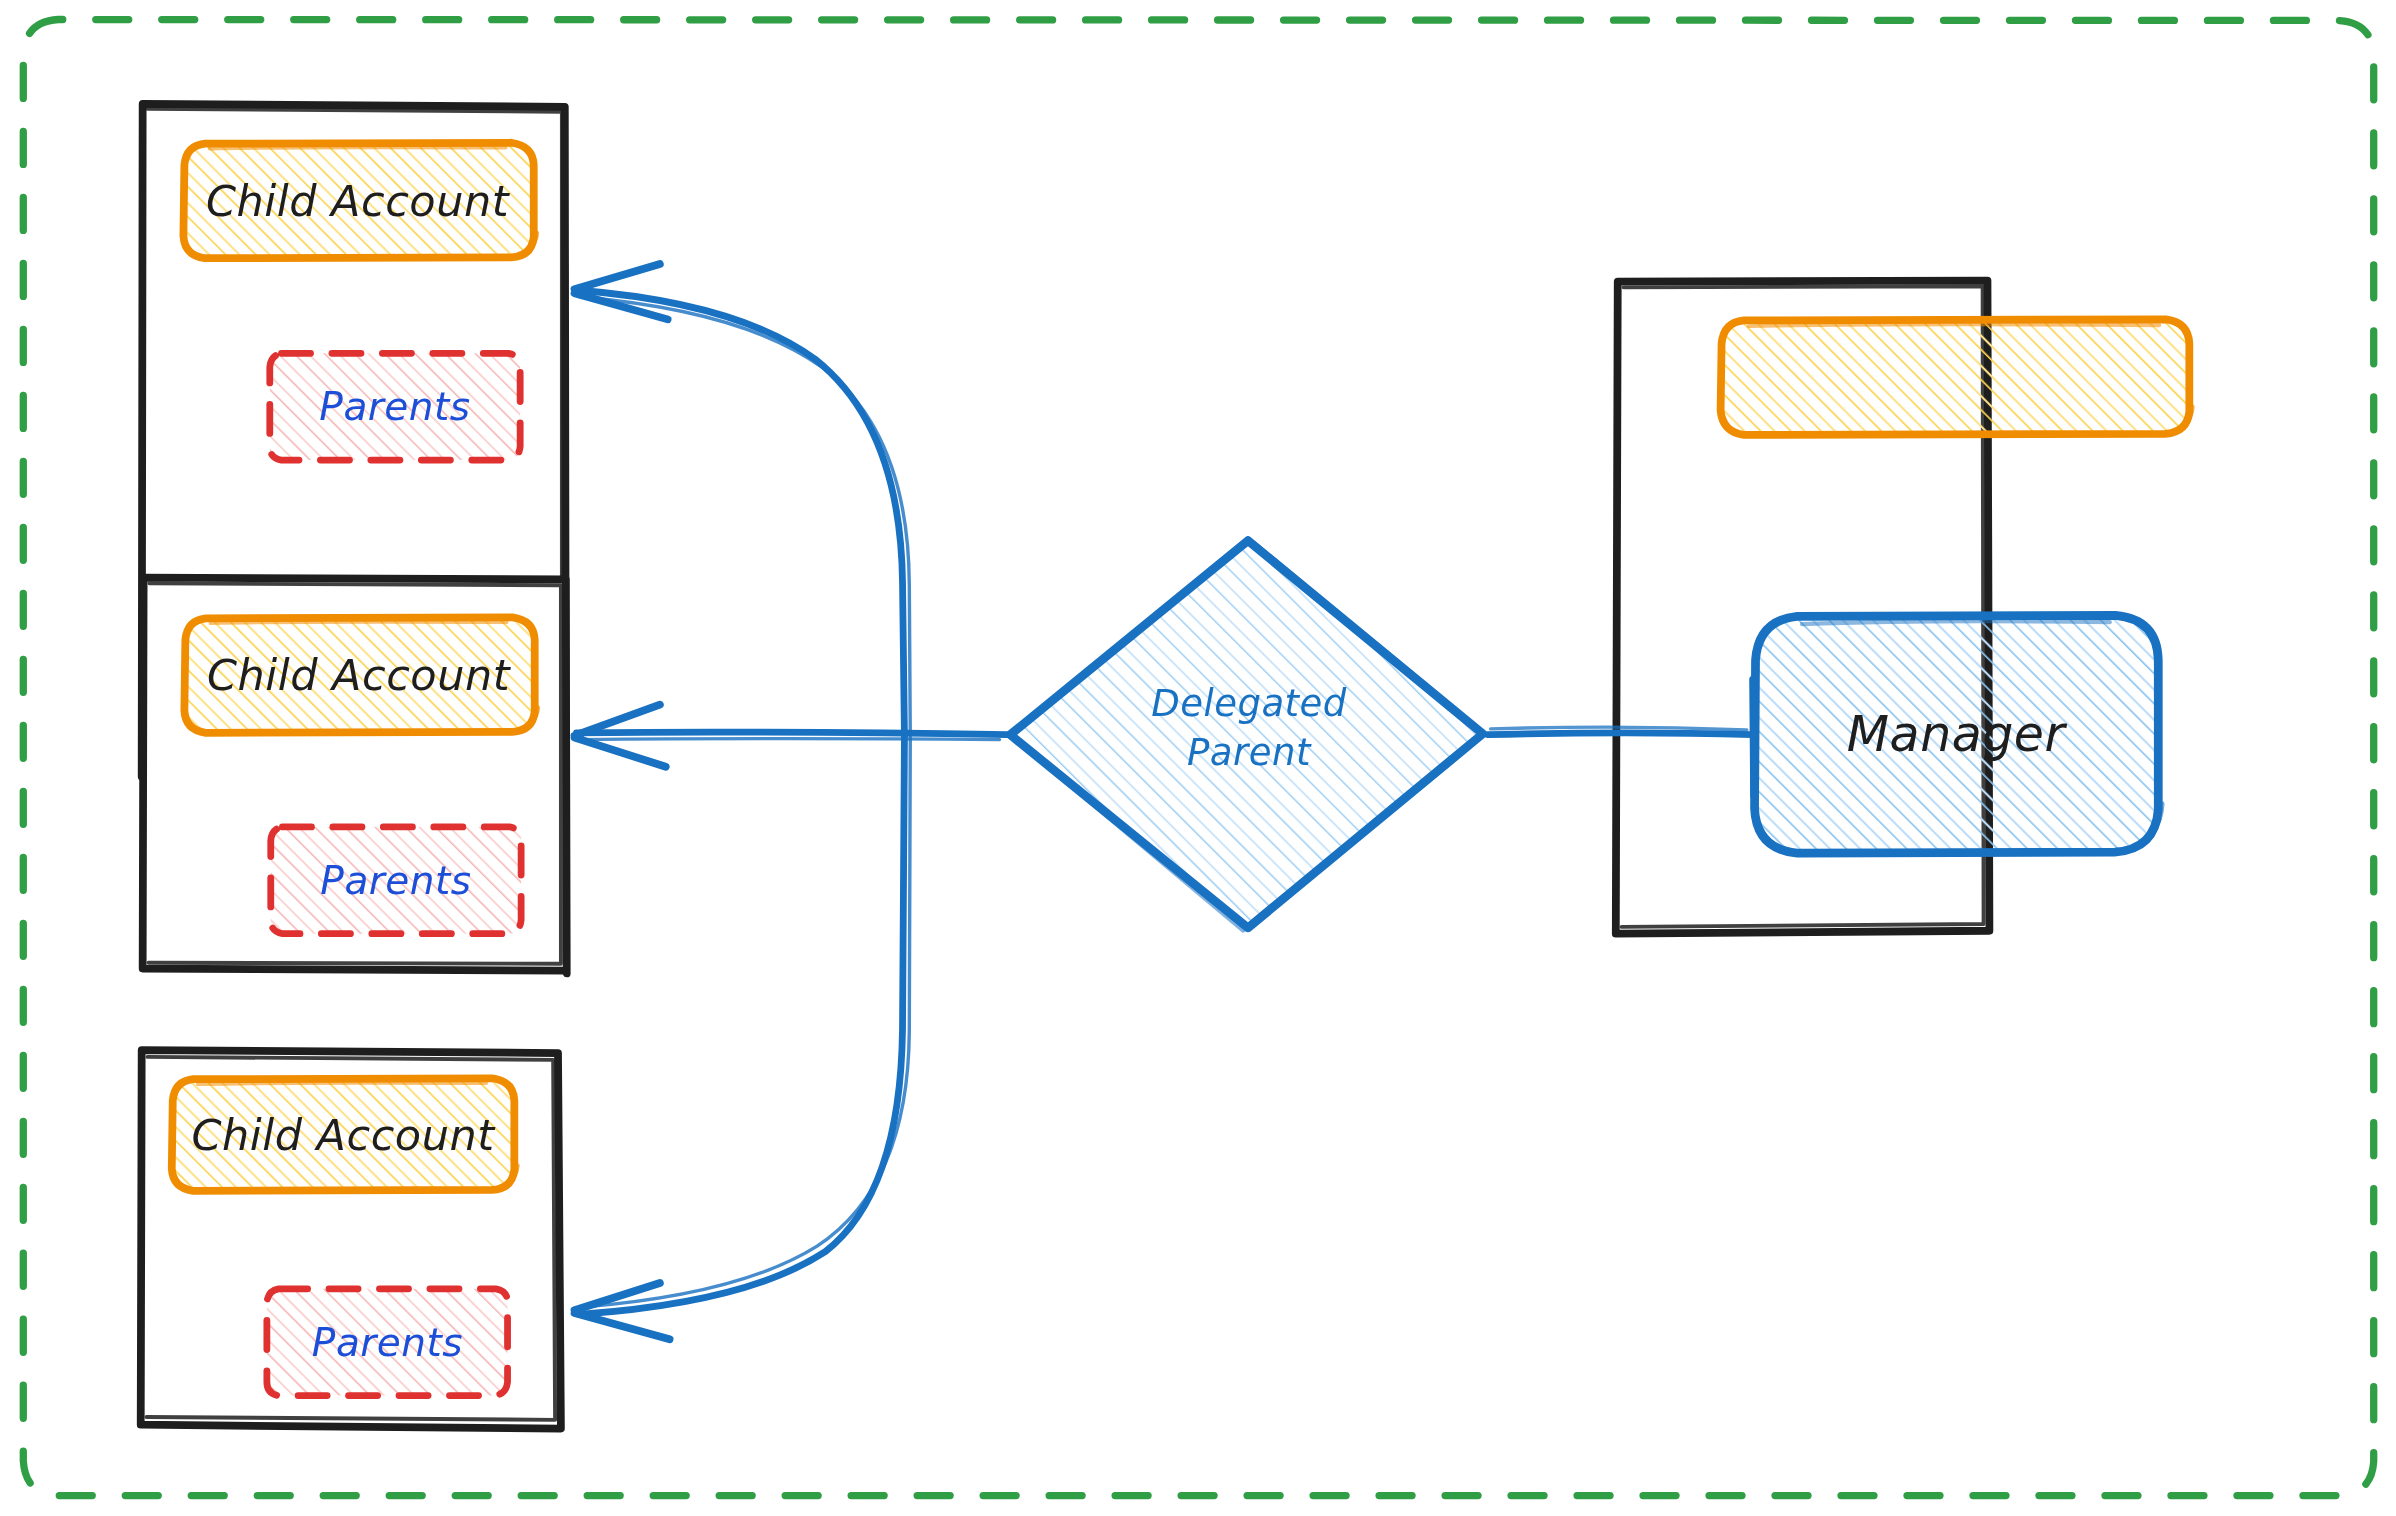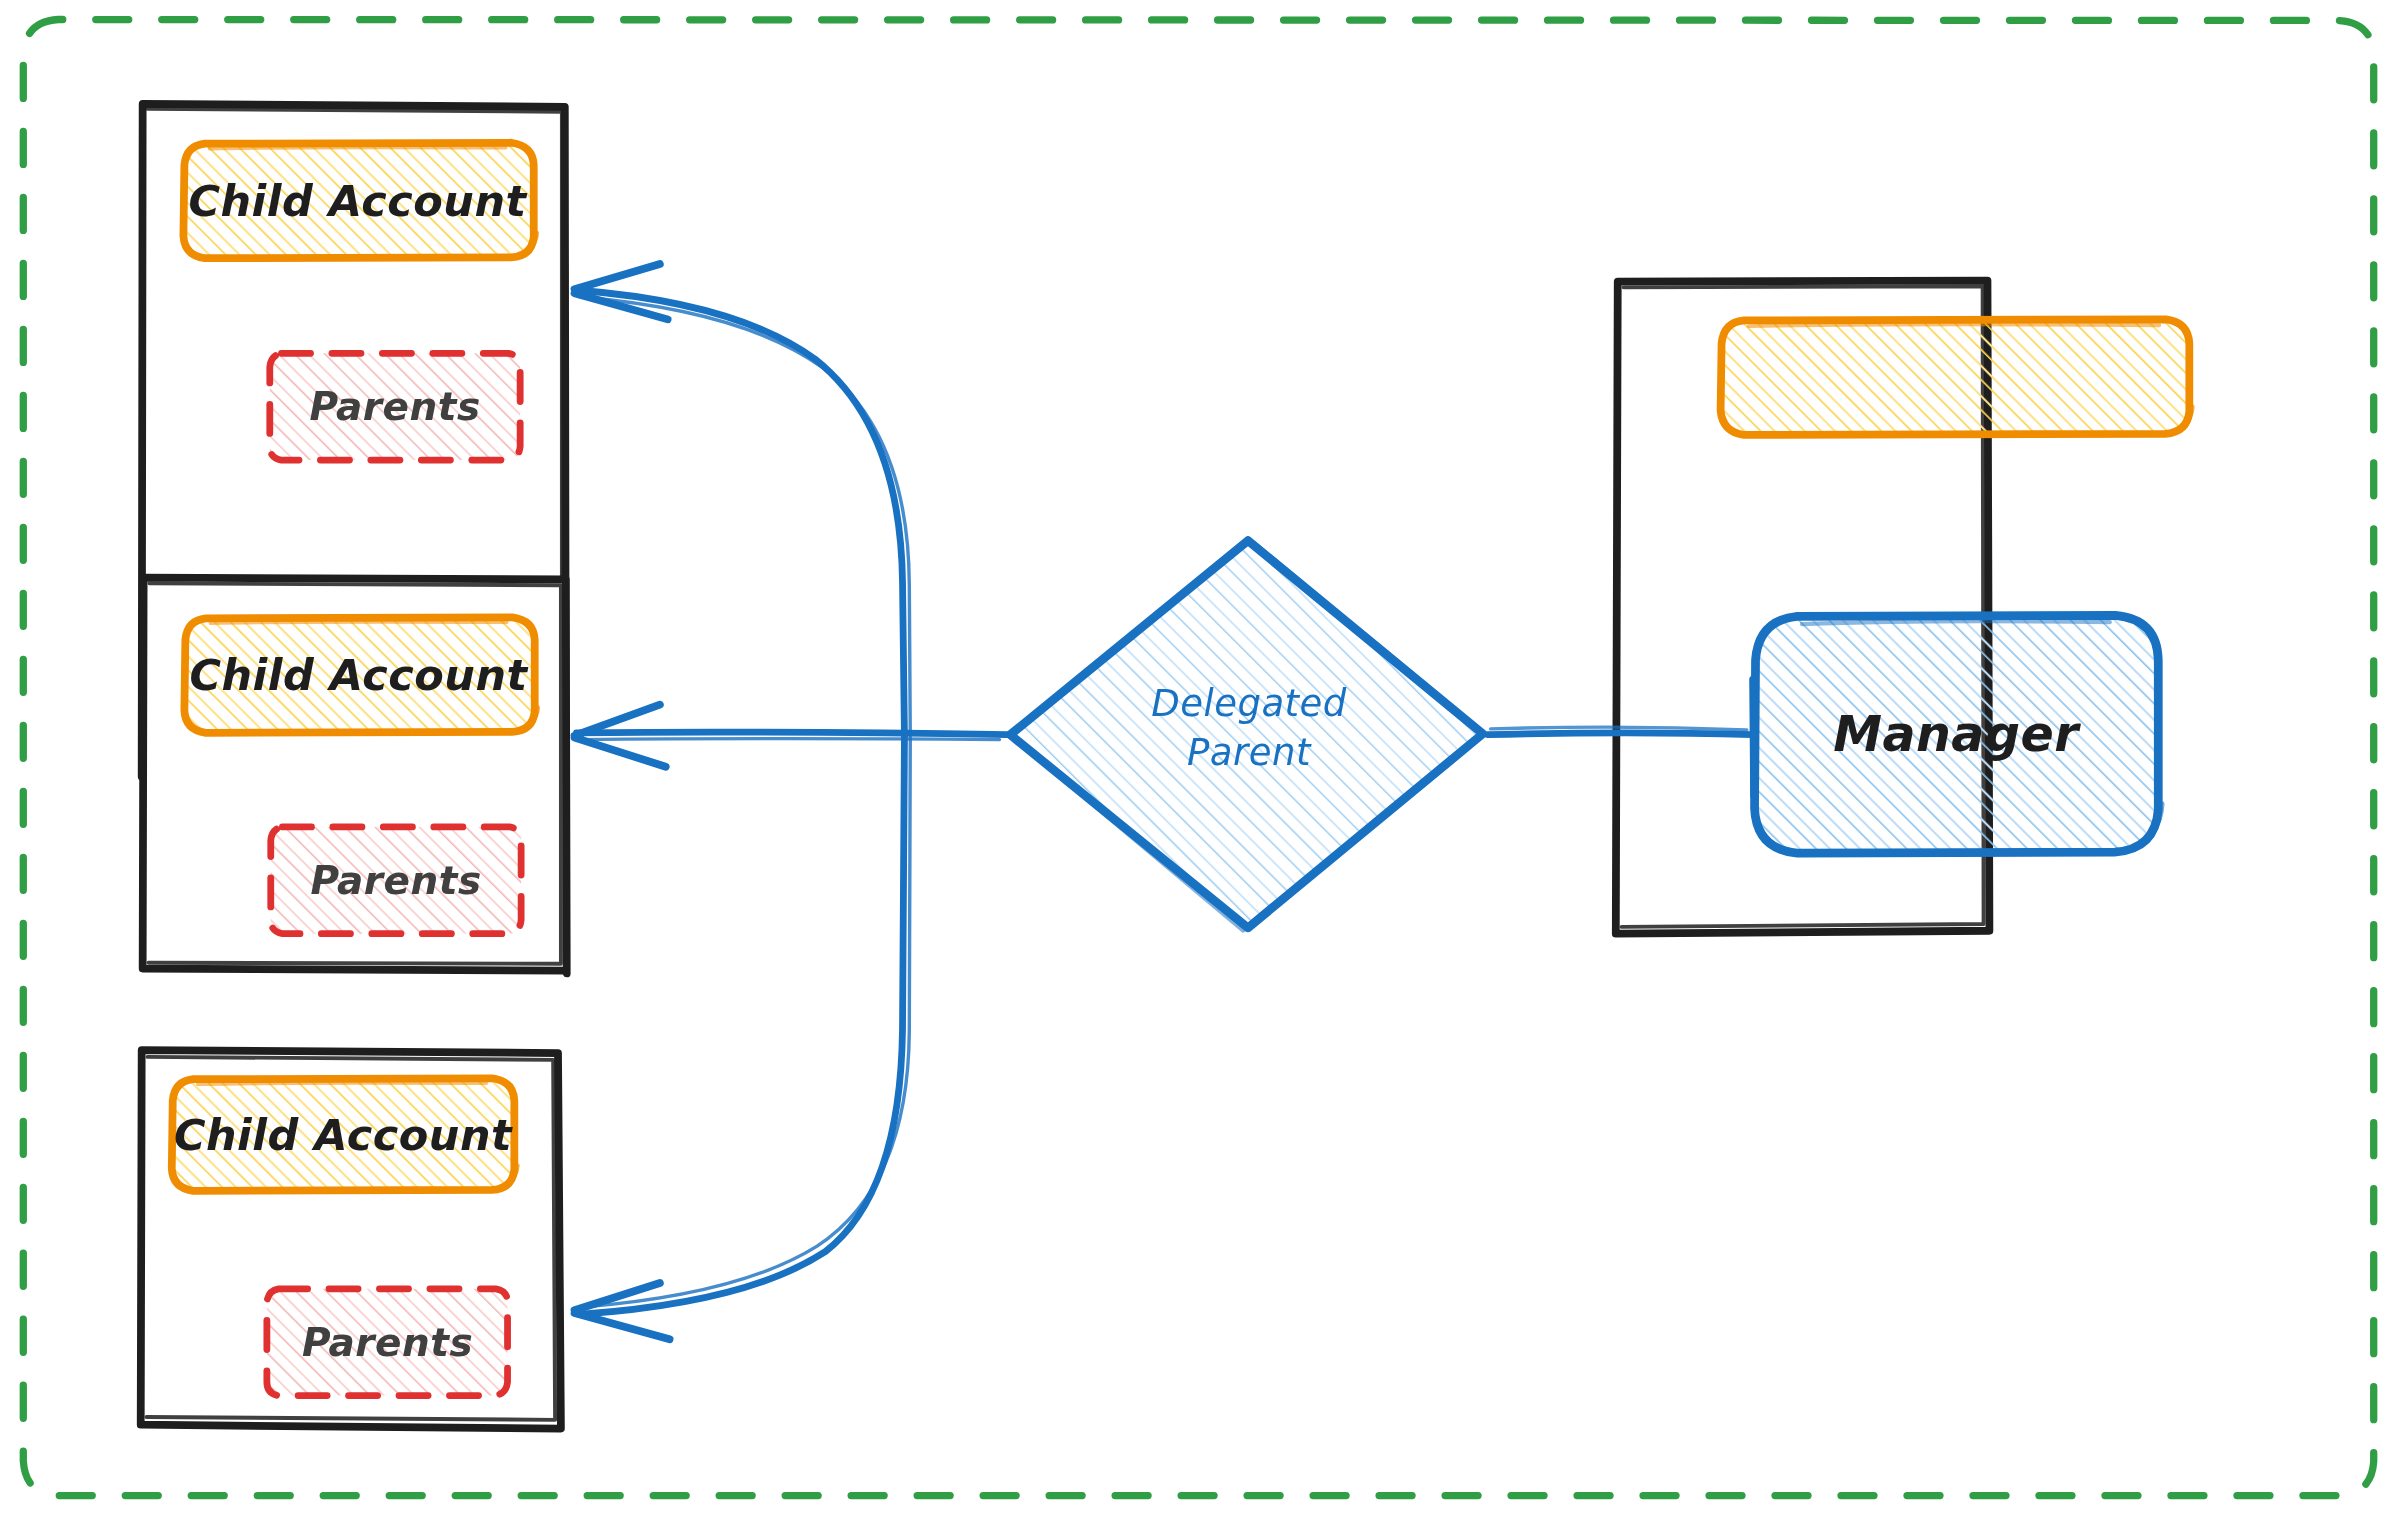--- a/index.html
+++ b/index.html
@@ -30,27 +30,27 @@
     display: flex;
     align-items: center;
     justify-content: center;
     text-align: center;
     pointer-events: none;
     white-space: pre;
     font-family: "DejaVu Sans", sans-serif;
   }
   .lbl-dark {
     color: #1e1e1e;
-    font-weight: 700;
+    font-weight: 400;
     font-style: italic;
     letter-spacing: 0.5px;
   }
   .lbl-red {
-    color: #404040;
-    font-weight: 700;
+    color: #1d4ed8;
+    font-weight: 400;
     font-style: italic;
     letter-spacing: 0.5px;
     text-align: center;
   }
   .lbl-blue {
     color: #1971c2;
     font-weight: 400;
     font-style: italic;
     letter-spacing: 0.5px;
     line-height: 1.22;

